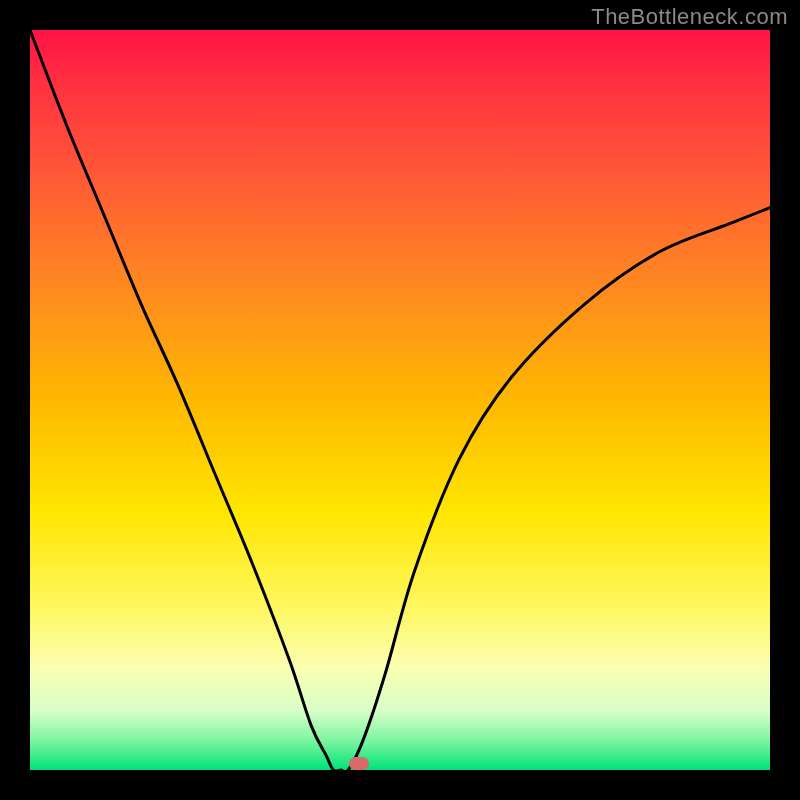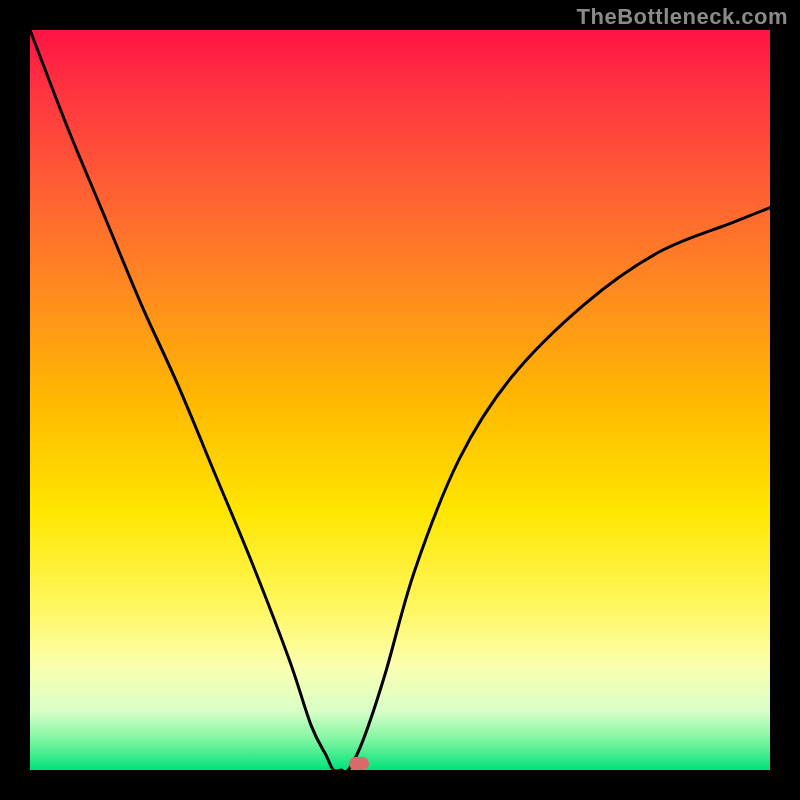--- a/index.html
+++ b/index.html
@@ -44,21 +44,21 @@
     top: 0;
     width: 740px;
     height: 740px;
   }
   .watermark {
     position: absolute;
     top: 4px;
     right: 12px;
     color: #8a8a8a;
     font-size: 22px;
-    font-weight: 700;
+    font-weight: 400;
     letter-spacing: 0.5px;
   }
   .marker {
     position: absolute;
     width: 20px;
     height: 13px;
     border-radius: 7px;
     background: #d96a6a;
   }
 </style>

